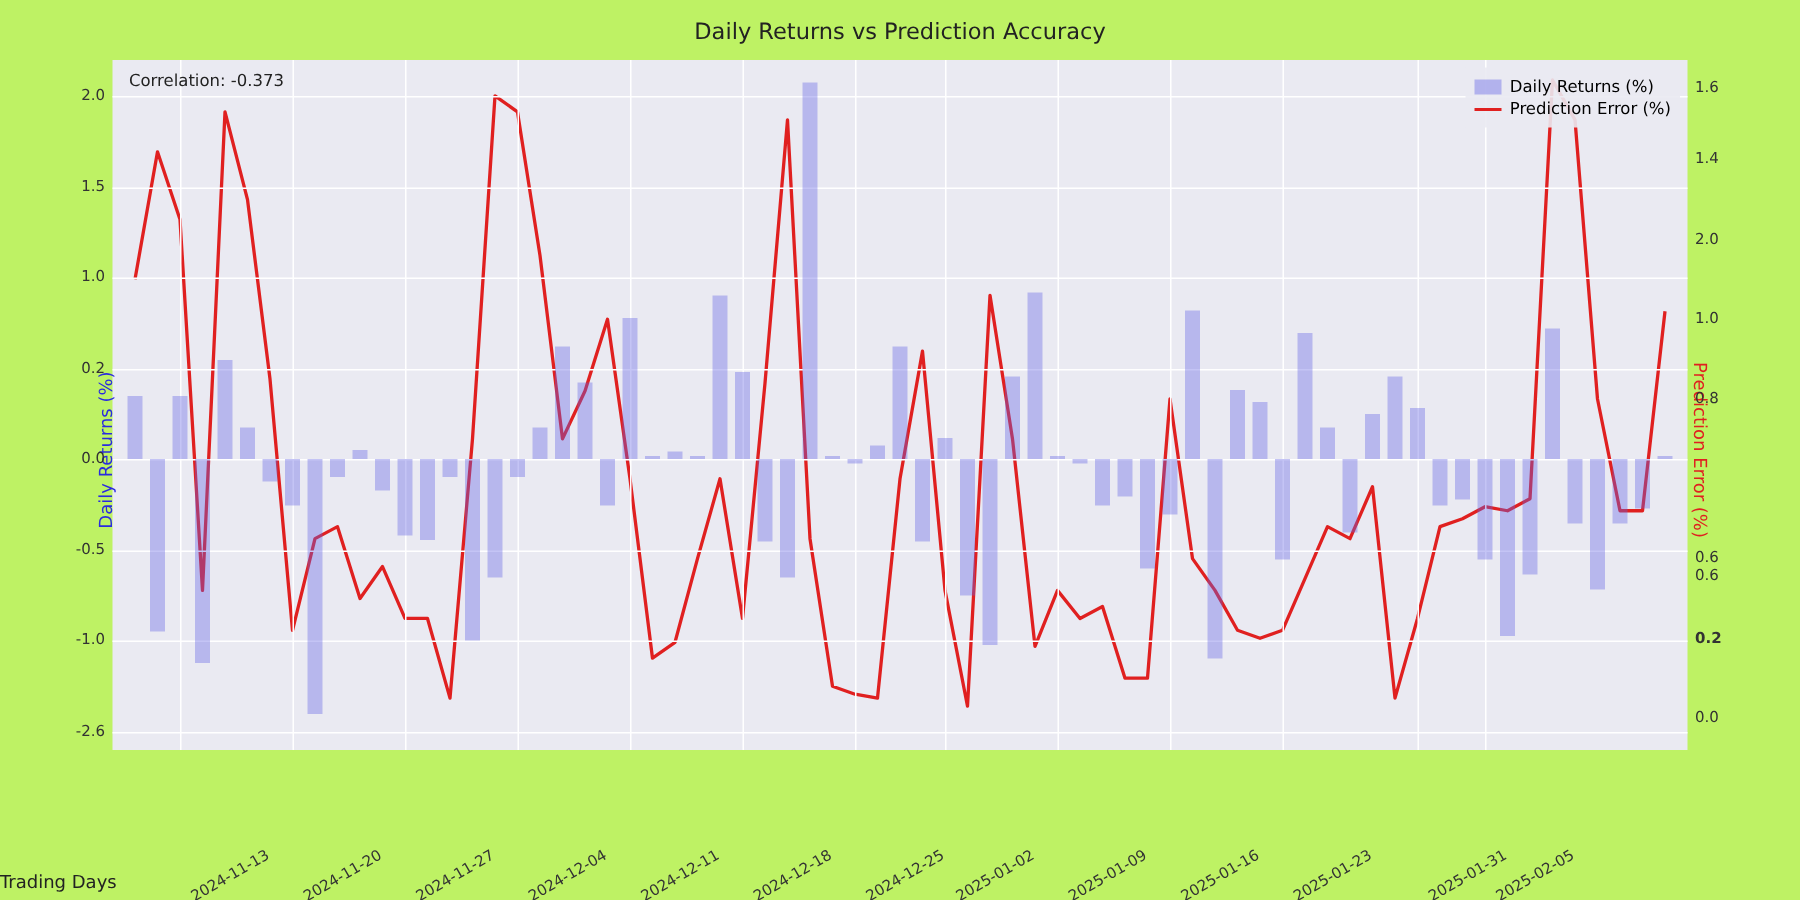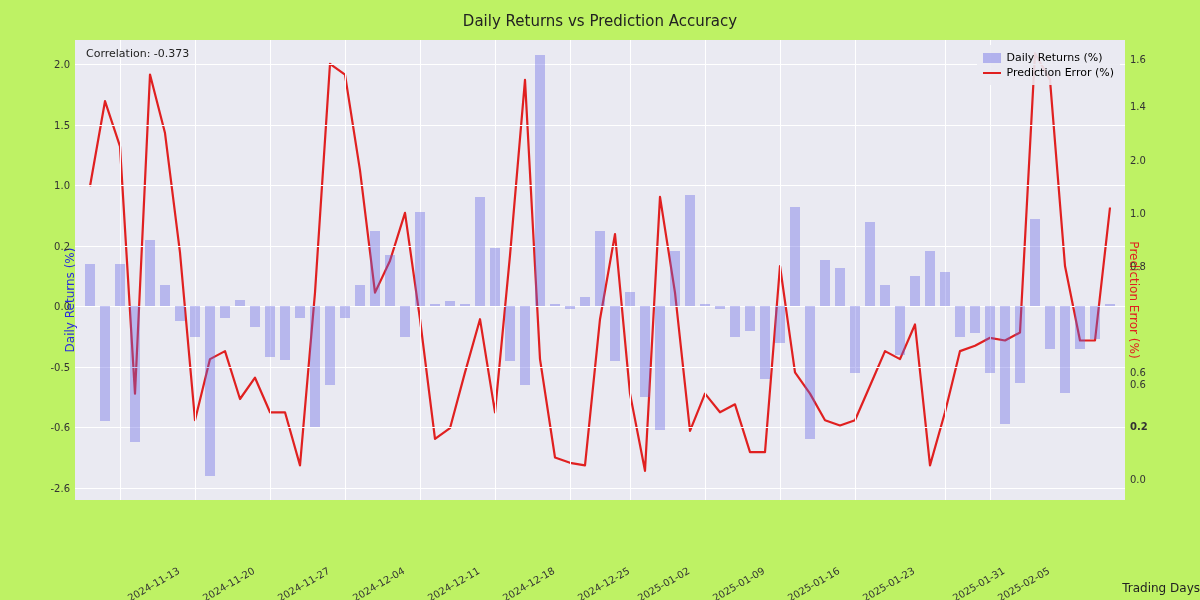--- a/index.html
+++ b/index.html
@@ -27,21 +27,21 @@
     position: absolute;
     width: 100%;
     text-align: center;
     top: 12px;
     font-size: 15px;
     color: #222;
   }
   .xlabel {
     position: absolute;
     width: 100%;
-    text-align: right;
+    text-align: left;
     bottom: 5px; 
     font-size: 12px;
     color: #222;
   }
   .ylabel-left {
     position: absolute;
     left: 18px;
     top: 50%;
     transform: translateY(-50%) rotate(-90deg);
     transform-origin: center;
@@ -234,21 +234,21 @@
       <div class="legend-swatch-bar"></div>
       <span>Daily Returns (%)</span>
     </div>
     <div class="legend-row">
       <div class="legend-swatch-line"></div>
       <span>Prediction Error (%)</span>
     </div>
   </div>
 
 <div class="ytick-left" style="top: 487.895px;">-2.6</div>
-    <div class="ytick-left" style="top: 427.368px;">-0.6</div>
+    <div class="ytick-left" style="top: 427.368px;">-1.0</div>
     <div class="ytick-left" style="top: 366.842px; text-align: right;">-0.5</div>
     <div class="ytick-left" style="top: 306.316px;">0.0</div>
     <div class="ytick-left" style="top: 245.789px;">0.2</div>
     <div class="ytick-left" style="top: 185.263px;">1.0</div>
     <div class="ytick-left" style="top: 124.737px;">1.5</div>
     <div class="ytick-left" style="top: 64.2105px;">2.0</div>
     <div class="ytick-right" style="top: 478.728px;">0.0</div>
     <div class="ytick-right" style="top: 425.549px; font-weight: bold;">0.2</div>
     <div class="ytick-right" style="top: 372.37px;">0.6</div>
     <div class="ytick-right" style="top: 336px; margin-top: 48px;">0.6</div>

